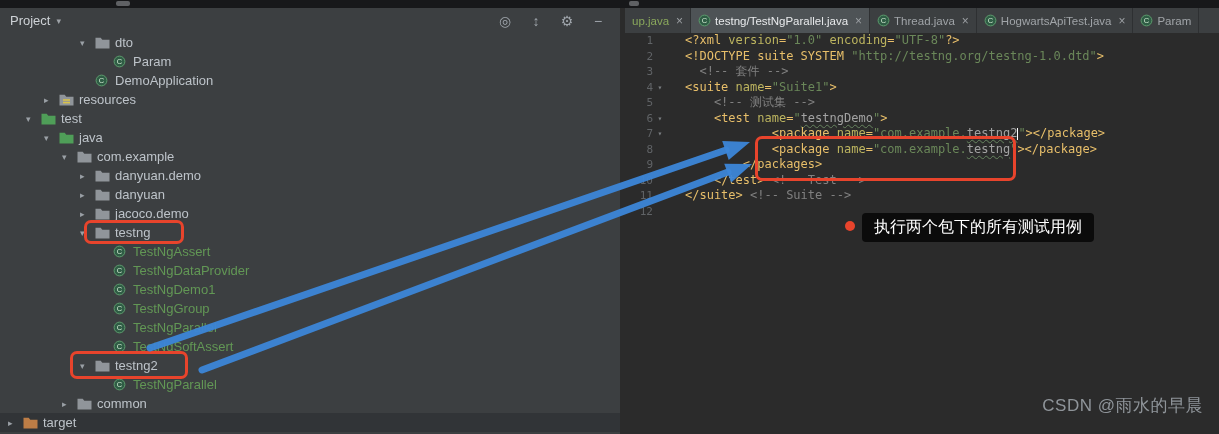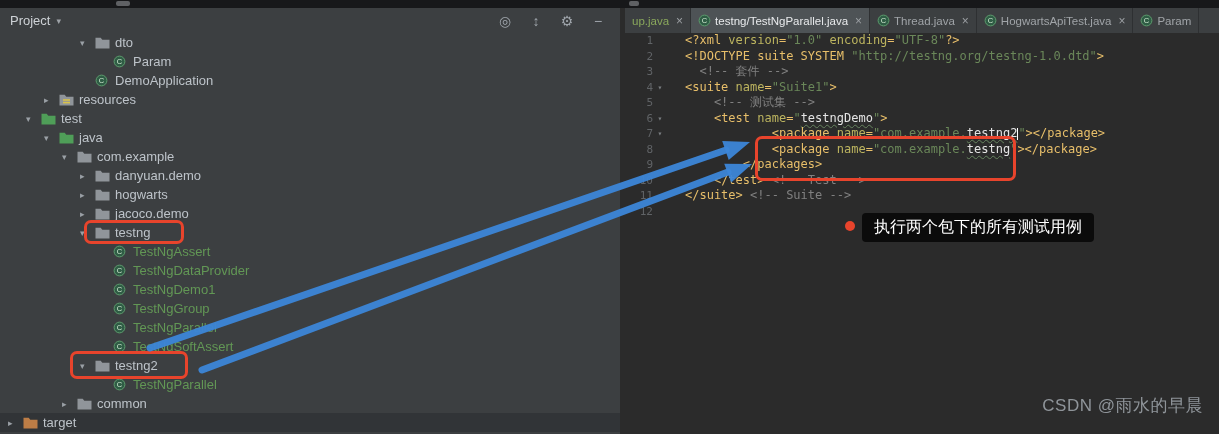--- a/index.html
+++ b/index.html
@@ -43,21 +43,21 @@
   #code-area { position:absolute; top:25px; bottom:0; left:0; right:0; font-family:"DejaVu Sans Mono", monospace; font-size:12px; line-height:15.5px; }
   #gutter { position:absolute; left:0; top:0; width:44px; }
   .gutter-row { height:15.5px; display:flex; }
   .ln { width:28px; text-align:right; color:#606366; font-size:11px; line-height:15.5px; }
   .fold { width:14px; text-align:center; color:#7b7f83; font-size:8px; line-height:15.5px; }
   #code-lines { position:absolute; left:60px; top:0; right:0; }
   .code-line { height:15.5px; white-space:pre; }
   .c-tag  { color:#e8bf6a; }
   .c-attr { color:#bcb45f;margin-top:48px; }
   .c-str  { color:#6a8759; }
-  .c-strU { color:#e5e5e5; text-decoration:underline wavy #66845f 1px; text-underline-offset:2px;text-align:center; }
+  .c-strU { color:#a3a3a3; text-decoration:underline wavy #66845f 1px; text-underline-offset:2px;text-align:center; }
   .c-com  { color:#808080; }
   .c-plain{ color:#a9b7c6; }
   .c-caret{ display:inline-block; width:1px; height:12px; background:#ffffff; vertical-align:middle; }
 
   
   .red-box { position:absolute; border:3px solid var(--red); border-radius:7px; z-index:40; pointer-events:none; }
   #arrows { position:absolute; left:0; top:0; z-index:50; pointer-events:none; }
   #arrows line { stroke:var(--blue); opacity:.95; }
   #arrows polygon { fill:var(--blue); opacity:.95; }
   #tooltip { position:absolute; left:862px; top:213px; background:rgba(8,8,8,.9); color:#ffffff; font-size:16px; padding:4px 12px; border-radius:4px; z-index:60; white-space:nowrap; }
@@ -161,21 +161,21 @@
         </span>
         <span class="tree-label">danyuan.demo</span>
       </div>
       <div class="tree-row" style="padding-left: 80px;">
         <span class="tree-arrow">▸</span>
         <span class="tree-icon">
           <svg width="15" height="12" viewBox="0 0 15 12">
             <path fill="#90959a" d="M0.5 0.8 h5.2 l1.6 2 h7.2 v8.7 h-14 z"></path>
           </svg>
         </span>
-        <span class="tree-label">hogwarts</span>
+        <span class="tree-label">danyuan</span>
       </div>
       <div class="tree-row" style="padding-left: 80px;">
         <span class="tree-arrow">▸</span>
         <span class="tree-icon">
           <svg width="15" height="12" viewBox="0 0 15 12">
             <path fill="#90959a" d="M0.5 0.8 h5.2 l1.6 2 h7.2 v8.7 h-14 z"></path>
           </svg>
         </span>
         <span class="tree-label">jacoco.demo</span>
       </div>

